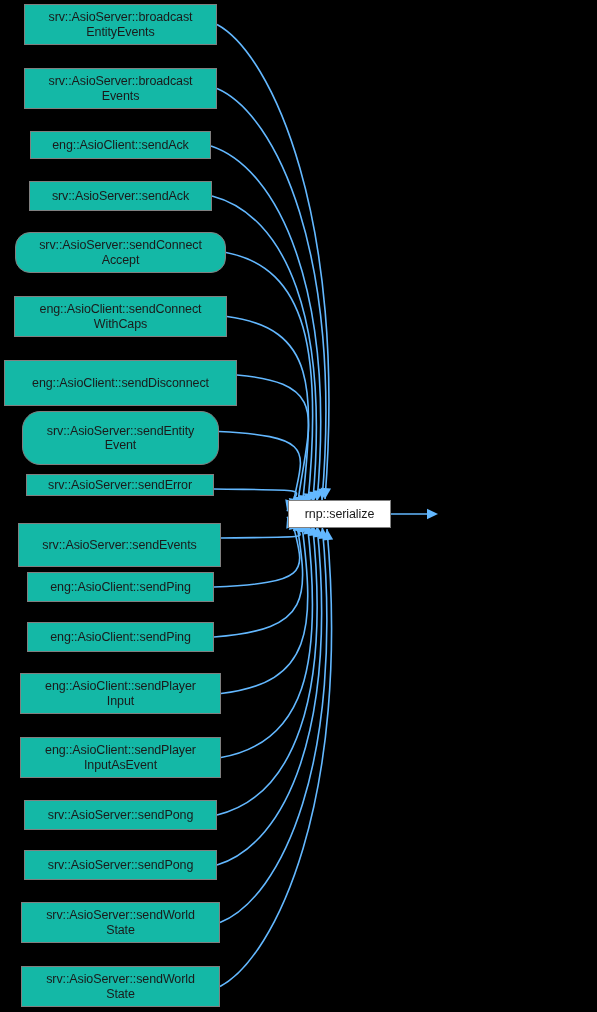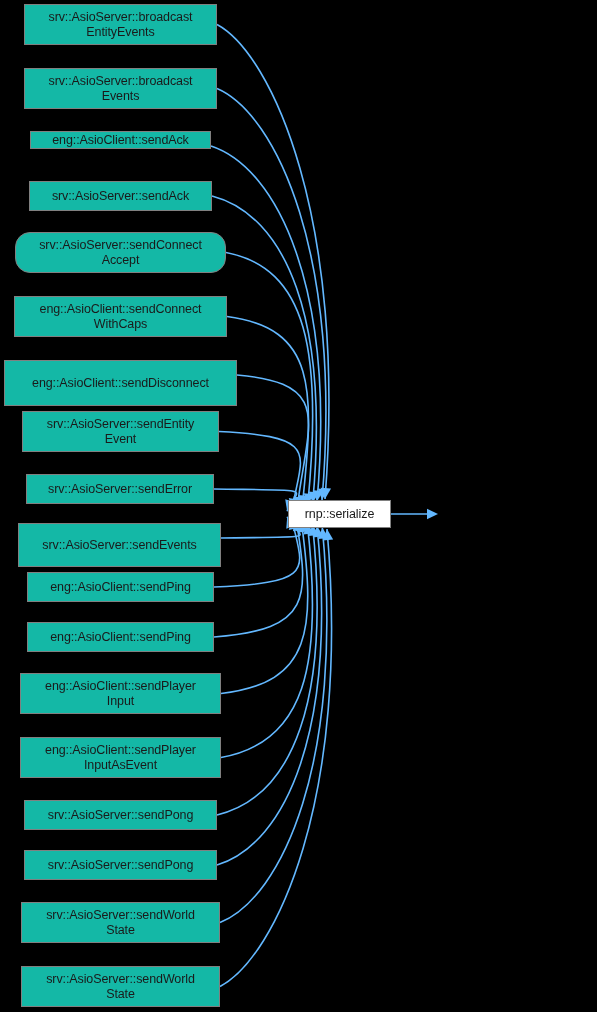--- a/index.html
+++ b/index.html
@@ -102,30 +102,30 @@
       <polygon points="327,529 333.1539441806421,539.4961407679938 322.7948263398719,540.4173777413276" class="edge-head"></polygon>
       <path d="M391,514 L429,514" class="edge-path"></path>
       <polygon points="438,514 427,519.2 427,508.8" class="edge-head"></polygon>
     </svg>
 
   <div id="nodes-layer">
       <div class="node" style="left: 24px; top: 4px; width: 193px; height: 41px;">srv::AsioServer::broadcast
 EntityEvents</div>
       <div class="node" style="left: 24px; top: 68px; width: 193px; height: 41px;">srv::AsioServer::broadcast
 Events</div>
-      <div class="node" style="left: 30px; top: 131px; width: 181px; height: 18px;">eng::AsioClient::sendAck</div>
+      <div class="node" style="left: 30px; top: 131px; width: 181px; height: 28px;">eng::AsioClient::sendAck</div>
       <div class="node" style="left: 29px; top: 181px; width: 183px; height: 30px;">srv::AsioServer::sendAck</div>
       <div class="node" style="left: 15px; top: 232px; width: 211px; height: 41px; border-radius: 15px;">srv::AsioServer::sendConnect
 Accept</div>
       <div class="node" style="left: 14px; top: 296px; width: 213px; height: 41px;">eng::AsioClient::sendConnect
 WithCaps</div>
       <div class="node" style="left: 4px; top: 360px; width: 233px; height: 46px;">eng::AsioClient::sendDisconnect</div>
-      <div class="node" style="left: 22px; top: 411px; width: 197px; height: 41px;">srv::AsioServer::sendEntity
+      <div class="node" style="left: 22px; top: 411px; width: 197px; height: 54px; border-radius: 18px;">srv::AsioServer::sendEntity
 Event</div>
-      <div class="node" style="left: 26px; top: 474px; width: 188px; height: 30px;">srv::AsioServer::sendError</div>
+      <div class="node" style="left: 26px; top: 474px; width: 188px; height: 22px;">srv::AsioServer::sendError</div>
       <div class="node" style="left: 18px; top: 523px; width: 203px; height: 44px;">srv::AsioServer::sendEvents</div>
       <div class="node" style="left: 27px; top: 572px; width: 187px; height: 30px;">eng::AsioClient::sendPing</div>
       <div class="node" style="left: 27px; top: 622px; width: 187px; height: 30px;">eng::AsioClient::sendPing</div>
       <div class="node" style="left: 20px; top: 673px; width: 201px; height: 41px;">eng::AsioClient::sendPlayer
 Input</div>
       <div class="node" style="left: 20px; top: 737px; width: 201px; height: 41px;">eng::AsioClient::sendPlayer
 InputAsEvent</div>
       <div class="node" style="left: 24px; top: 800px; width: 193px; height: 30px;">srv::AsioServer::sendPong</div>
       <div class="node" style="left: 24px; top: 850px; width: 193px; height: 30px;">srv::AsioServer::sendPong</div>
       <div class="node" style="left: 21px; top: 902px; width: 199px; height: 41px;">srv::AsioServer::sendWorld

